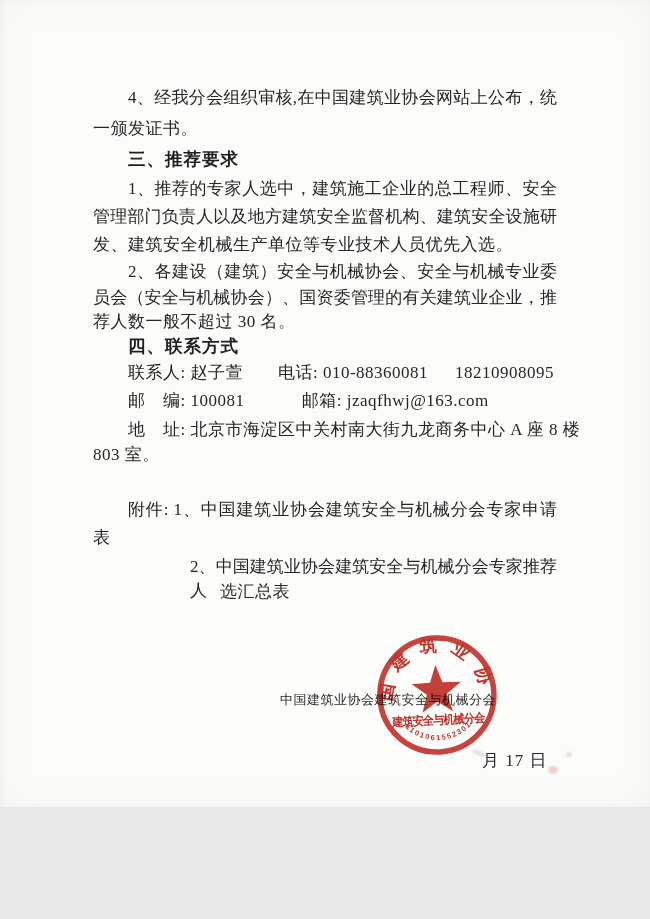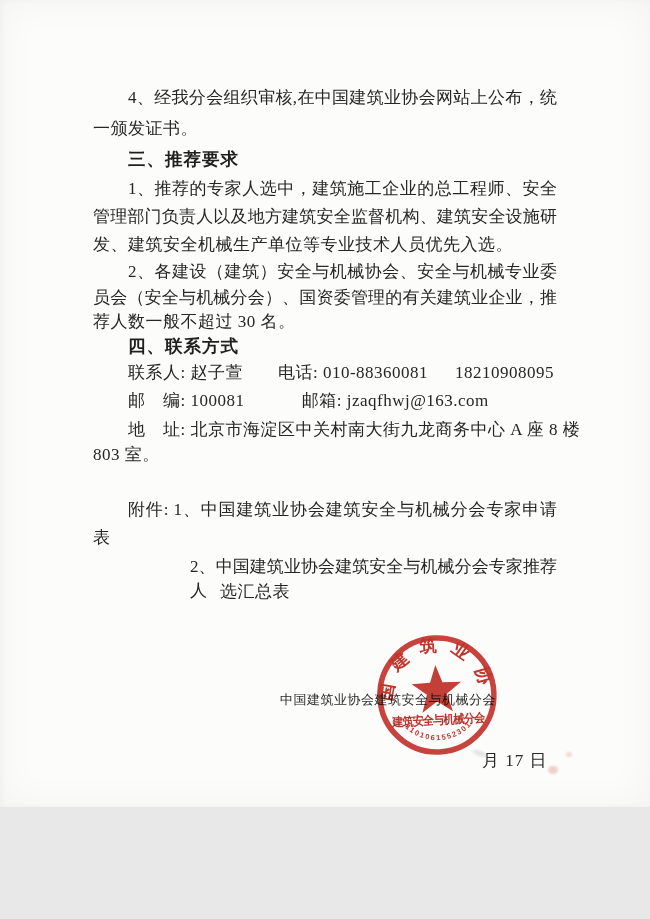--- a/index.html
+++ b/index.html
@@ -72,21 +72,21 @@
 
 <div class="page">
 
   <div class="line ind jind" style="top:86px">4、经我分会组织审核,在中国建筑业协会网站上公布，统</div>
   <div class="line l0" style="top:117px">一颁发证书。</div>
   <div class="line ind heading" style="top:147px">三、推荐要求</div>
   <div class="line ind jind" style="top:177px">1、推荐的专家人选中，建筑施工企业的总工程师、安全</div>
   <div class="line l0" style="top:233px">发、建筑安全机械生产单位等专业技术人员优先入选。</div>
   <div class="line l0 j" style="top:205px">管理部门负责人以及地方建筑安全监督机构、建筑安全设施研</div>
   <div class="line ind jind" style="top:260px">2、各建设（建筑）安全与机械协会、安全与机械专业委</div>
-  <div class="line l0 j" style="top:286px">员会（安全与机械分会）、国资委管理的有关建筑业企业，推</div>
+  <div class="line l0 j" style="top:286px">员会（安全与机械协会）、国资委管理的有关建筑业企业，推</div>
   <div class="line l0" style="top:310px">荐人数一般不超过 30 名。</div>
   <div class="line ind heading" style="top:334px">四、联系方式</div>
   <div class="line ind" style="top:361px">联系人: 赵子萱　　电话: 010-88360081　  18210908095</div>
   <div class="line ind" style="top:389px">邮　编: 100081　　　 邮箱: jzaqfhwj@163.com</div>
   <div class="line ind" style="top:418px">地　址: 北京市海淀区中关村南大街九龙商务中心 A 座 8 楼</div>
   <div class="line l0" style="top:443px">803 室。</div>
   <div class="line ind jind" style="top:498px">附件: 1、中国建筑业协会建筑安全与机械分会专家申请</div>
   <div class="line l0" style="top:526px">表</div>
   <div class="line ind2 jind2" style="top:555px">2、中国建筑业协会建筑安全与机械分会专家推荐人</div>
   <div class="line ind3" style="top:580px">选汇总表</div>

